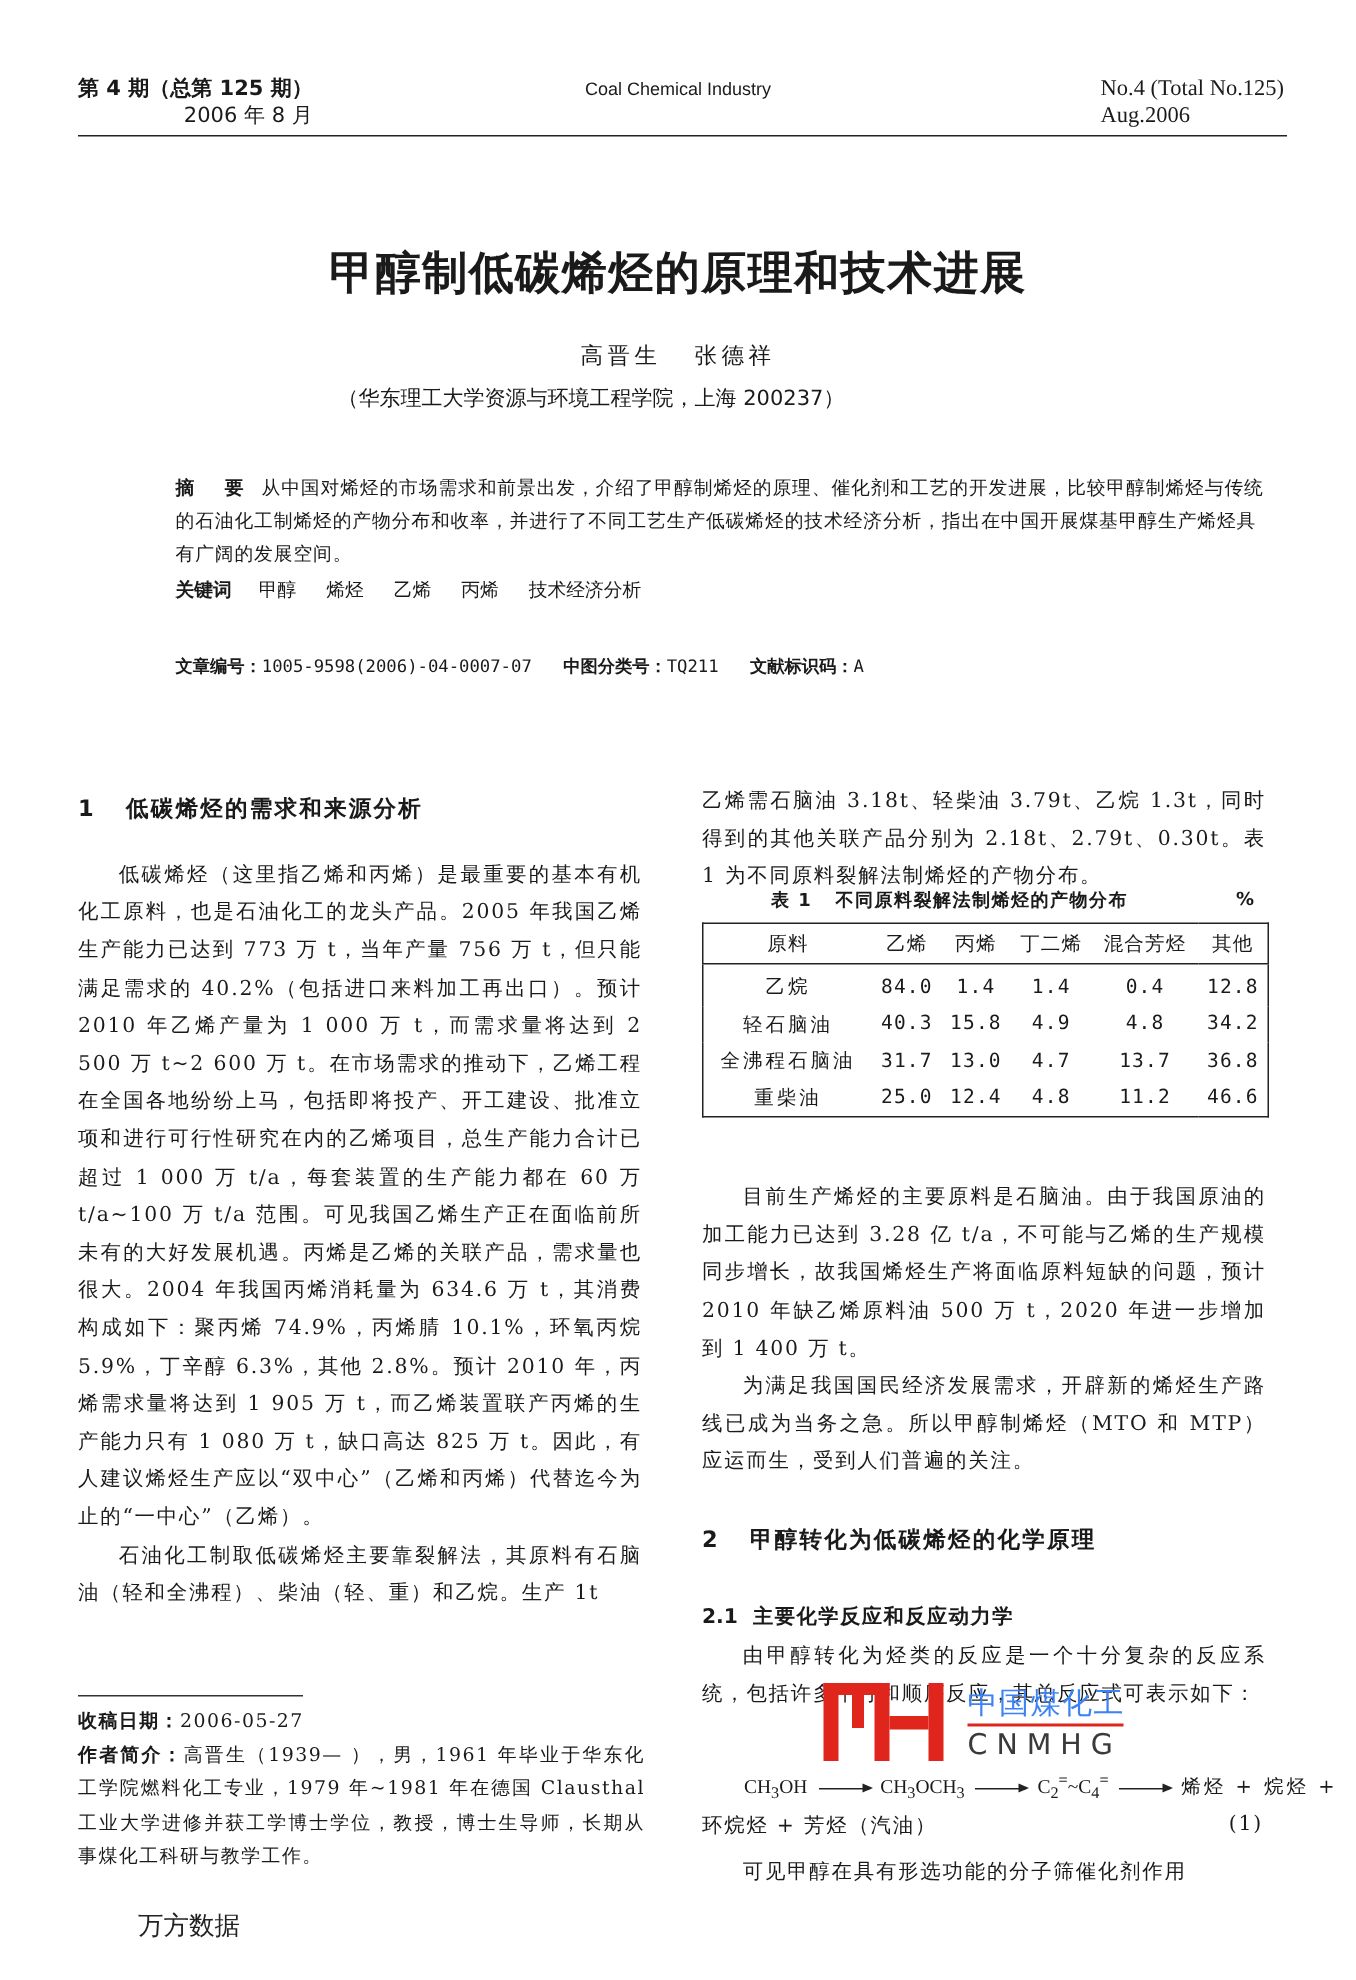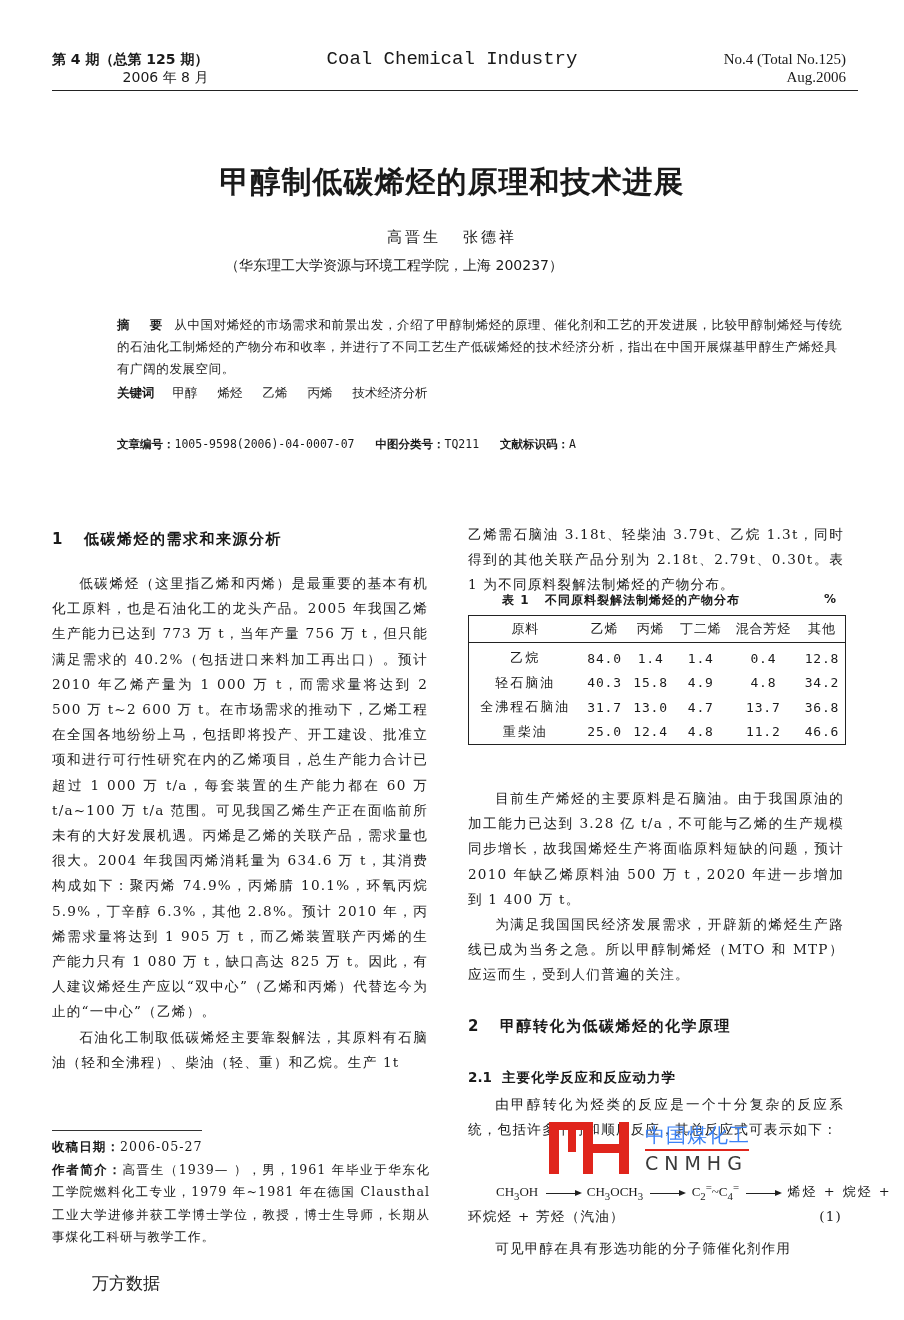--- a/index.html
+++ b/index.html
@@ -7,22 +7,22 @@
     width: 904px; height: 1320px; position: relative; overflow: hidden;
     font-family: "DejaVu Serif", "Liberation Serif", serif; color: #1a1a1a;
   }
   .abs { position: absolute; }
   
   .hdr { font-size: 14px; line-height: 18px; text-align: right; }
   .hdr-left { left: 52px; top: 50px; font-family: "DejaVu Sans", sans-serif; font-weight: bold; }
   .hdr-left .l2 { padding-left: 18px; font-weight: normal; }
   .hdr-center { left: 0; width: 904px; top: 50px; text-align: center; }
   .hdr-center .l1 { font-family: "DejaVu Sans", sans-serif; font-weight: bold; letter-spacing: 10px; }
-  .hdr-center .l2 { font-family: Liberation Mono, monospace; font-size: 19px; }
-  .hdr-right { right: 58px; top: 50px; text-align: right; font-family: "Liberation Serif", serif; font-size: 15px; }
+  .hdr-center .l2 { font-family: Liberation Sans, sans-serif; font-size: 12px; }
+  .hdr-right { right: 48px; top: 50px; text-align: left; font-family: "Liberation Serif", serif; font-size: 15px; }
   .hdr-rule { left: 52px; top: 90px; width: 806px; height: 0; border-top: 1.5px solid #222; }
 
   .title { left: 0; width: 904px; top: 162px; text-align: center; font-family: "DejaVu Sans", sans-serif; font-weight: bold; font-size: 30px; letter-spacing: 1px; }
   .authors { left: 0; width: 904px; top: 228px; text-align: center; font-size: 15px; letter-spacing: 3px; }
   .authors span + span { margin-left: 22px; }
   .affil { left: 0; width: 788px; top: 257px; text-align: center; font-family: "DejaVu Sans", sans-serif; font-size: 14px; }
 
   .abstract { left: 117px; top: 314px; width: 732px; font-size: 12.5px; line-height: 22px; text-indent: 0; letter-spacing: 0.6px; }
   .abstract .lbl { font-family: "DejaVu Sans", sans-serif; font-weight: bold; letter-spacing: 8px; margin-right: 4px; }
   .keywords { left: 117px; top: 385px; font-size: 12.5px; }
@@ -39,21 +39,21 @@
   .para { text-indent: 2em; margin: 0; }
   .para.noind { text-indent: 0; }
   .sec { font-family: "DejaVu Sans", sans-serif; font-weight: bold; font-size: 15px; letter-spacing: 1.5px; }
   .sec .num { display: inline-block; width: 32px; letter-spacing: 0; }
   .subsec { font-family: "DejaVu Sans", sans-serif; font-weight: bold; font-size: 13.5px; letter-spacing: 1px; }
   .subsec .num { display: inline-block; width: 34px; letter-spacing: 0; }
 
   
   .tcaption { left: 468px; top: 592px; width: 376px; font-family: "DejaVu Sans", sans-serif; font-weight: bold; font-size: 12px; }
   .tcaption .unit { position: absolute; right: 8px; top: 0; }
-  .tcaption .txt { position: absolute; left: 34px; top: 0; letter-spacing: 1px; }
+  .tcaption .txt { position: absolute; left: 46px; top: 0; letter-spacing: 1px; }
   table.data { position: absolute; left: 468px; top: 615px; width: 378px; border-collapse: collapse; border: 1.5px solid #222; font-size: 13px; letter-spacing: 0.8px; padding-left: 29px; }
   table.data th { font-weight: normal; border-bottom: 1px solid #222; height: 26px; padding: 0 2px; }
   table.data td { height: 24.5px; padding: 0 2px; text-align: center; font-family: "DejaVu Sans Mono", monospace; }
   table.data td.name { font-family: "DejaVu Serif", serif; letter-spacing: 2px; }
   table.data tr:first-child td { padding-top: 3px; }
 
   
   .fn-rule { left: 52px; top: 1130px; width: 150px; border-top: 1px solid #333; }
   .footnote { left: 52px; top: 1136px; width: 378px; font-size: 12.6px; line-height: 22.5px; letter-spacing: 1px; text-align: justify; }
   .footnote .lbl { font-family: "DejaVu Sans", sans-serif; font-weight: bold; }

